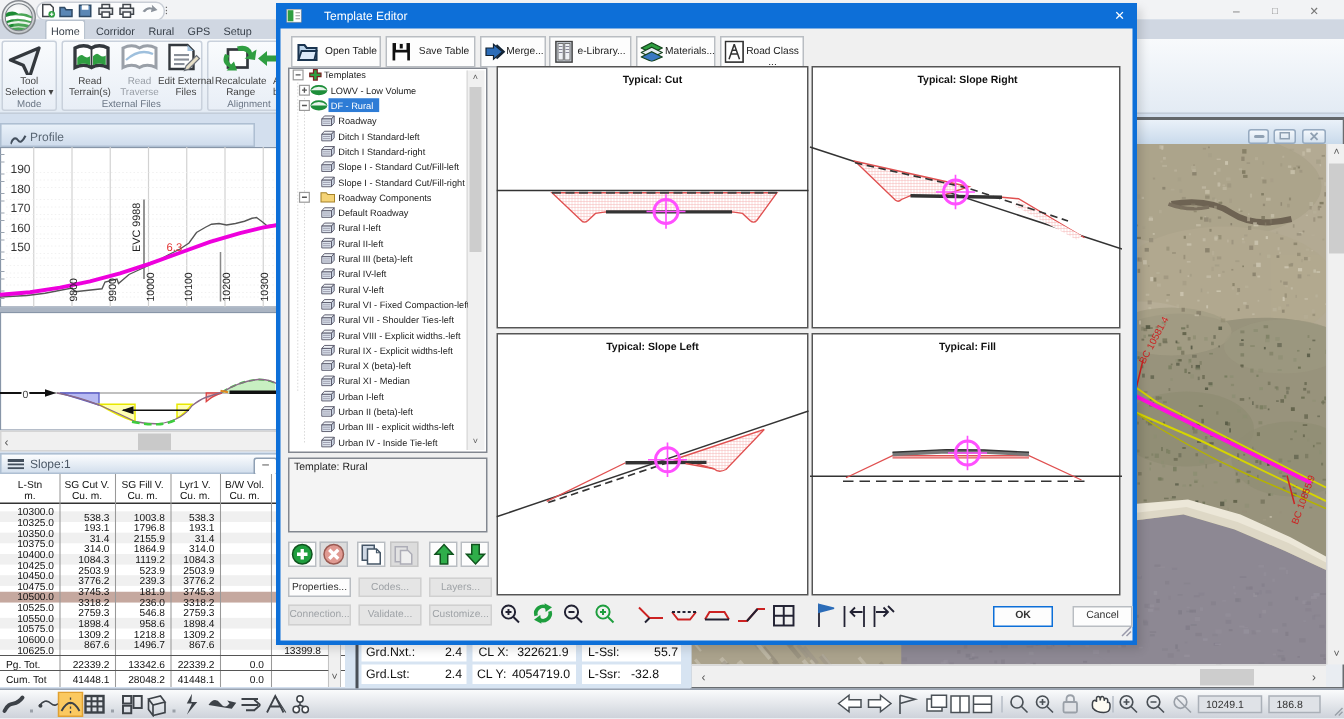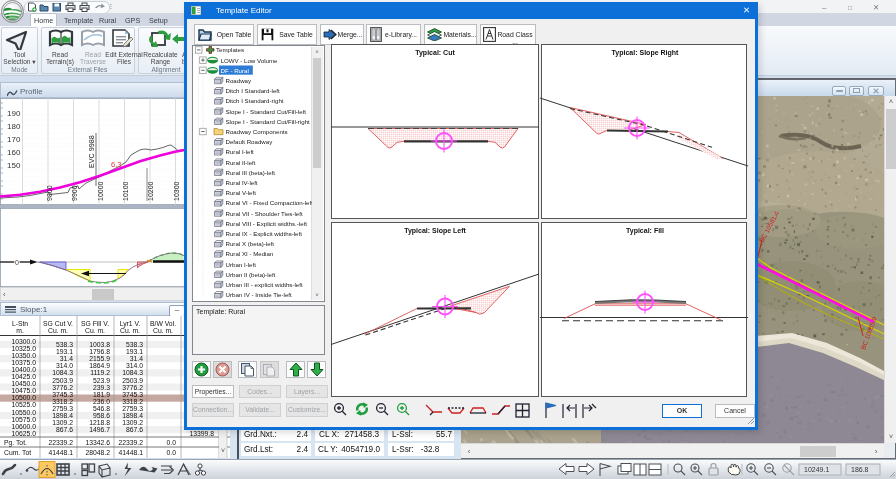--- a/index.html
+++ b/index.html
@@ -18,21 +18,21 @@
   <span style="position:absolute;left:30px;top:0;font-size:6.5px">□</span>
   <span style="position:absolute;left:55px;top:0;font-size:7.5px">✕</span>
 </div>
 
 <div class="abs" style="left:24px;top:1px;width:84px;height:11px;background:#fbfcfd;border:1px solid #c9ced6;border-radius:6px"></div>
 
 <div class="abs" style="left:0;top:13px;width:896px;height:13px;background:#d0d7e2"></div>
 <div class="abs" style="left:30px;top:13px;width:27px;height:13px;background:#fff;border:1px solid #b9c3cf;border-bottom:none;border-radius:2px 2px 0 0;box-sizing:border-box"></div>
 <div class="abs" style="left:0;top:16px;width:420px;height:10px;font-size:7.2px;color:#38404a">
   <span style="position:absolute;left:34px">Home</span>
-  <span style="position:absolute;left:64px">Template</span>
+  <span style="position:absolute;left:64px">Corridor</span>
   <span style="position:absolute;left:99px">Rural</span>
   <span style="position:absolute;left:125px">GPS</span>
   <span style="position:absolute;left:149px">Setup</span>
 </div>
 
 <div class="abs" style="left:0;top:26px;width:896px;height:50px;background:linear-gradient(180deg,#f8fafc,#e3ebf4);border-bottom:1px solid #c3cdd9;box-sizing:border-box"></div>
 
 <div class="abs" style="left:1px;top:0px;width:23px;height:23px;border-radius:50%;background:radial-gradient(circle at 9px 7px,#ffffff 0%,#eceeef 40%,#a9adb2 100%);border:1px solid #85898e;box-sizing:border-box"></div>
 <svg class="abs" style="left:2px;top:1px" width="21" height="21" viewBox="0 0 21 21">
  <clipPath id="lc">
@@ -968,21 +968,21 @@
   <div style="position:absolute;left:0;bottom:0;width:12px;height:12px;color:#555;font-size:7px;text-align:center;line-height:12px">˅</div>
   <div style="position:absolute;left:1px;top:13px;width:10px;height:60px;background:#cdcdcd"></div>
 </div>
 
 <div class="abs" style="left:461px;top:443px;width:423px;height:15px;background:#f0f0f0;border-top:1px solid #d8d8d8;box-sizing:border-box">
   <div style="position:absolute;left:2px;top:1px;width:12px;height:13px;color:#555;font-size:8px;text-align:center;line-height:13px">‹</div>
   <div style="position:absolute;right:2px;top:1px;width:12px;height:13px;color:#555;font-size:8px;text-align:center;line-height:13px">›</div>
   <div style="position:absolute;left:339px;top:2px;width:36px;height:11px;background:#cdcdcd"></div>
 </div>
 
-<div class="abs" style="left:0;top:82px;width:186px;height:16px;background:linear-gradient(180deg,#e9f1f9,#cfdcec);border:1px solid #aebfd2;box-sizing:border-box">
+<div class="abs" style="left:0;top:82px;width:170px;height:16px;background:linear-gradient(180deg,#e9f1f9,#cfdcec);border:1px solid #aebfd2;box-sizing:border-box">
   <svg style="position:absolute;left:6px;top:6px" width="11" height="8" viewBox="0 0 11 8">
         <path d="M0 7 Q2.5 1 5 4.5 Q7 7.5 10 1.5" fill="none" stroke="#44505e" stroke-width="1.4"></path>
       </svg>
   <span style="position:absolute;left:19px;top:4px;font-size:8px;color:#5a6774">Profile</span>
 </div>
 
 <svg class="abs" style="left:0;top:98px" width="186" height="107" viewBox="0 0 186 107">
   <rect width="186" height="107" fill="#fff"></rect>
   <rect x="0" y="0" width="186" height="107" fill="none" stroke="#8896a8" stroke-width="1.5"></rect>
 
@@ -1190,21 +1190,21 @@
   <div style="position:absolute;left:11px;top:4px;width:70px;height:13px;background:#fff"></div>
   <div style="position:absolute;left:85px;top:4px;width:69px;height:13px;background:#fff"></div>
   <div style="position:absolute;left:158px;top:4px;width:66px;height:13px;background:#fff"></div>
   <div style="position:absolute;left:11px;top:19px;width:70px;height:13px;background:#fff"></div>
   <div style="position:absolute;left:85px;top:19px;width:69px;height:13px;background:#fff"></div>
   <div style="position:absolute;left:158px;top:19px;width:66px;height:13px;background:#fff"></div>
   <div style="position:absolute;left:0;top:0;width:231px;height:35px;font-size:8.2px;color:#111">
     <span style="position:absolute;left:14px;top:6px">Grd.Nxt.:</span>
         <span style="position:absolute;left:48px;top:6px;width:30px;text-align:right">2.4</span>
     <span style="position:absolute;left:89px;top:6px">CL X:</span>
-        <span style="position:absolute;left:105px;top:6px;width:44px;text-align:right">271458.3</span>
+        <span style="position:absolute;left:105px;top:6px;width:44px;text-align:right">322621.9</span>
     <span style="position:absolute;left:162px;top:6px">L-Ssl:</span>
         <span style="position:absolute;left:178px;top:6px;width:44px;text-align:right">55.7</span>
     <span style="position:absolute;left:14px;top:21px">Grd.Lst:</span>
         <span style="position:absolute;left:48px;top:21px;width:30px;text-align:right">2.4</span>
     <span style="position:absolute;left:88px;top:21px">CL Y:</span>
         <span style="position:absolute;left:106px;top:21px;width:44px;text-align:right">4054719.0</span>
     <span style="position:absolute;left:162px;top:21px">L-Ssr:</span>
         <span style="position:absolute;left:178px;top:21px;width:44px;text-align:center">-32.8</span>
   </div>
 </div>

